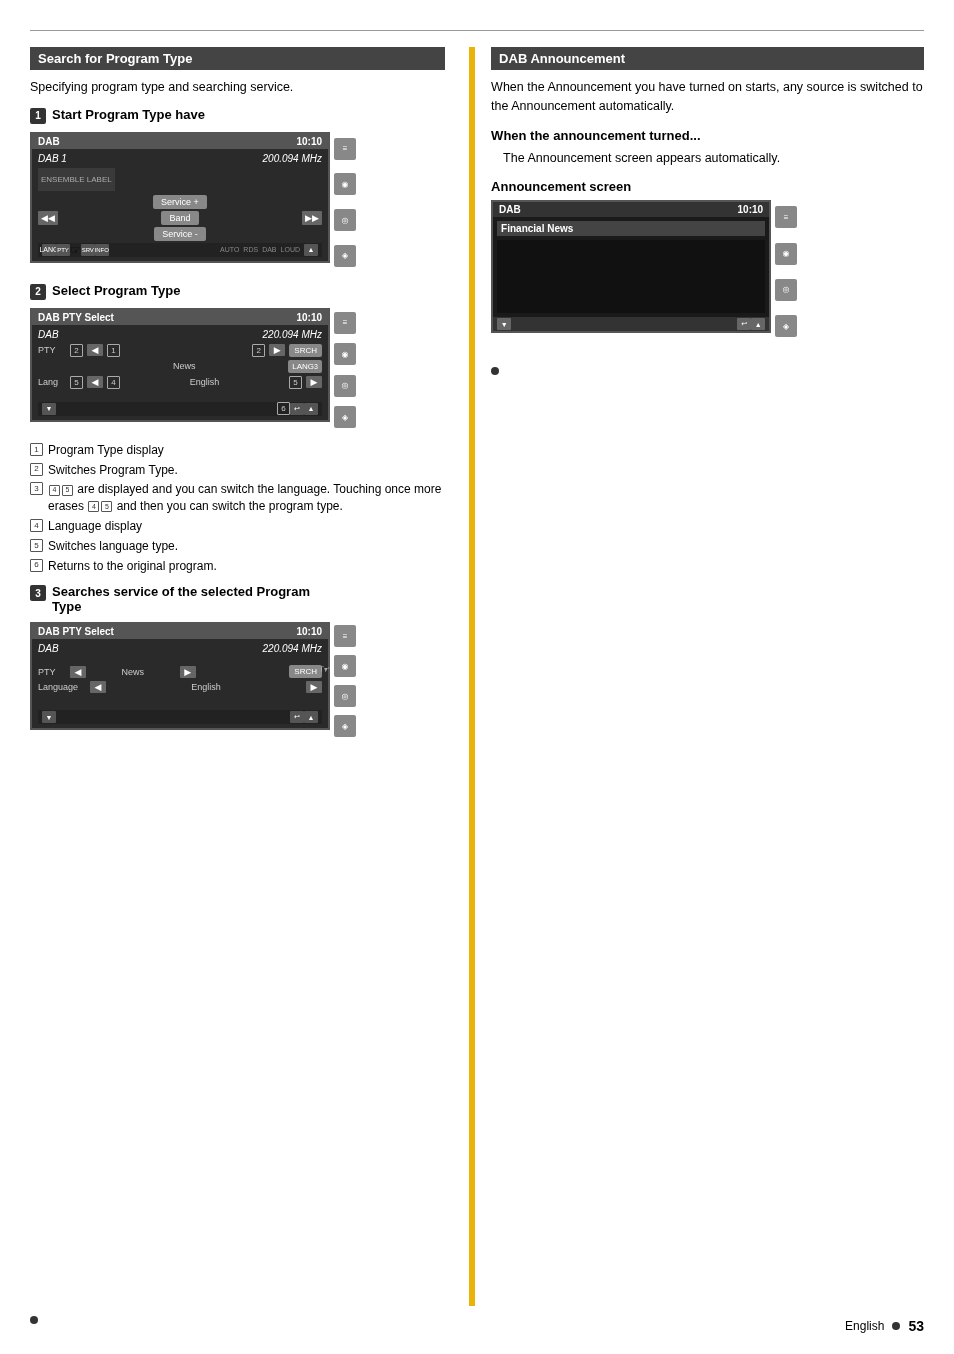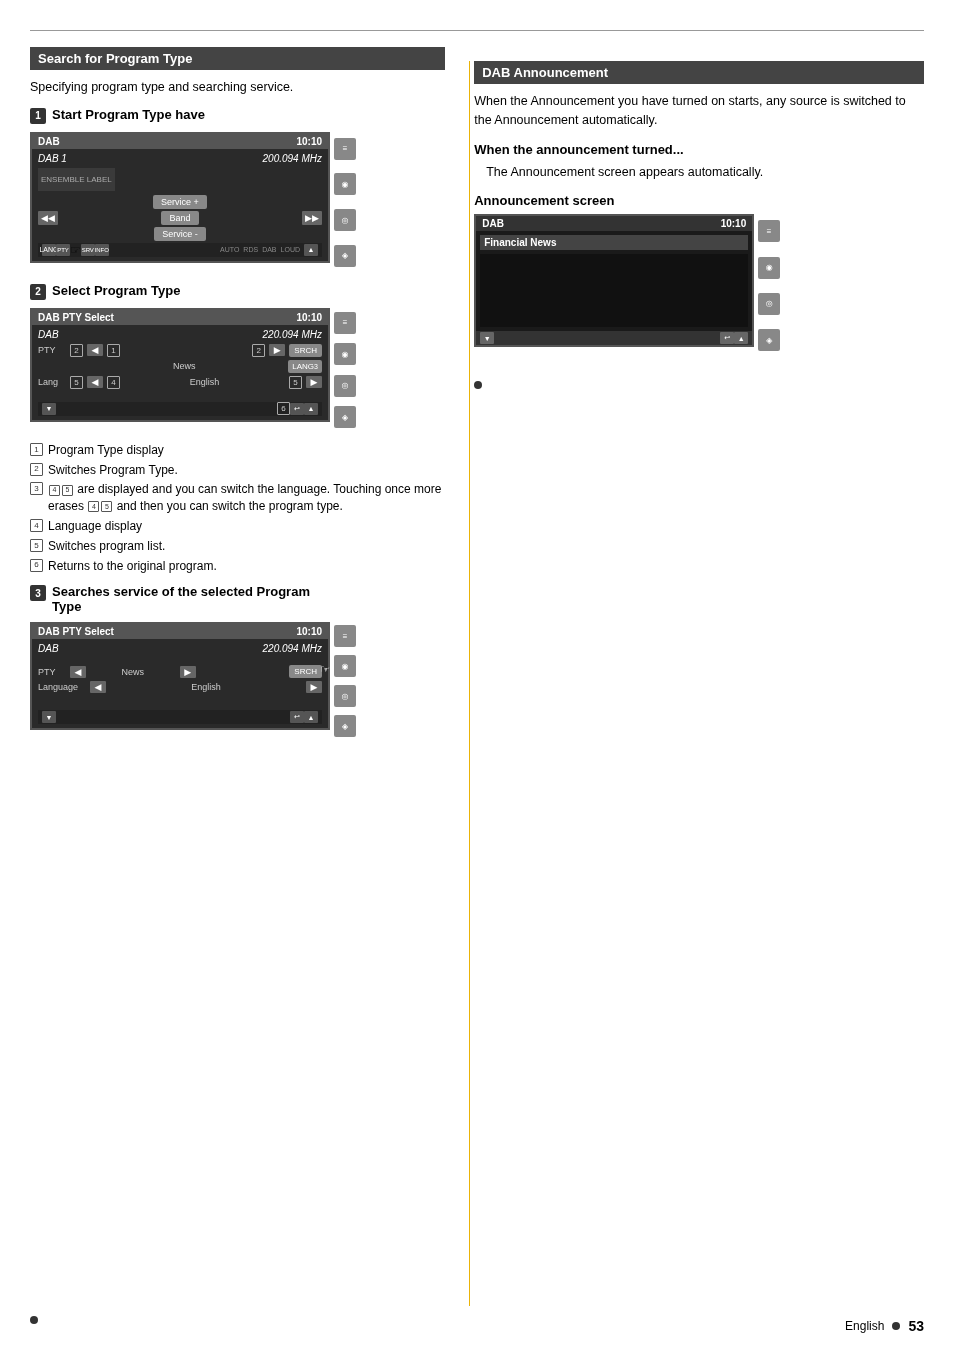--- a/index.html
+++ b/index.html
@@ -34,23 +34,22 @@
       flex: 1;
     }
 
     .left-column {
       width: 440px;
       padding-right: 20px;
     }
 
     .right-column {
       width: 460px;
-      padding-left: 4px;
-      border-left: 1px solid #eab308;
-      margin-top: 14px;
+      padding-left: 16px;
+      border-left: 6px solid #eab308;
     }
 
     
     .section-header {
       background: #444;
       color: #fff;
       font-weight: bold;
       font-size: 13px;
       padding: 4px 8px;
       margin-bottom: 8px;
@@ -563,21 +562,21 @@
         <div class="note-item">
           <span class="note-badge">3</span>
           <span class="note-text"><span class="note-inline-badge">4</span><span class="note-inline-badge">5</span> are displayed and you can switch the language. Touching once more erases <span class="note-inline-badge">4</span><span class="note-inline-badge">5</span> and then you can switch the program type.</span>
         </div>
         <div class="note-item">
           <span class="note-badge">4</span>
           <span class="note-text">Language display</span>
         </div>
         <div class="note-item">
           <span class="note-badge">5</span>
-          <span class="note-text">Switches program list.</span>
+          <span class="note-text">Switches language type.</span>
         </div>
         <div class="note-item">
           <span class="note-badge">6</span>
           <span class="note-text">Returns to the original program.</span>
         </div>
       </div>
 
       <div class="step-header">
         <span class="step-badge">3</span>
         <span class="step-title">Searches service of the selected Program<br>Type</span>

